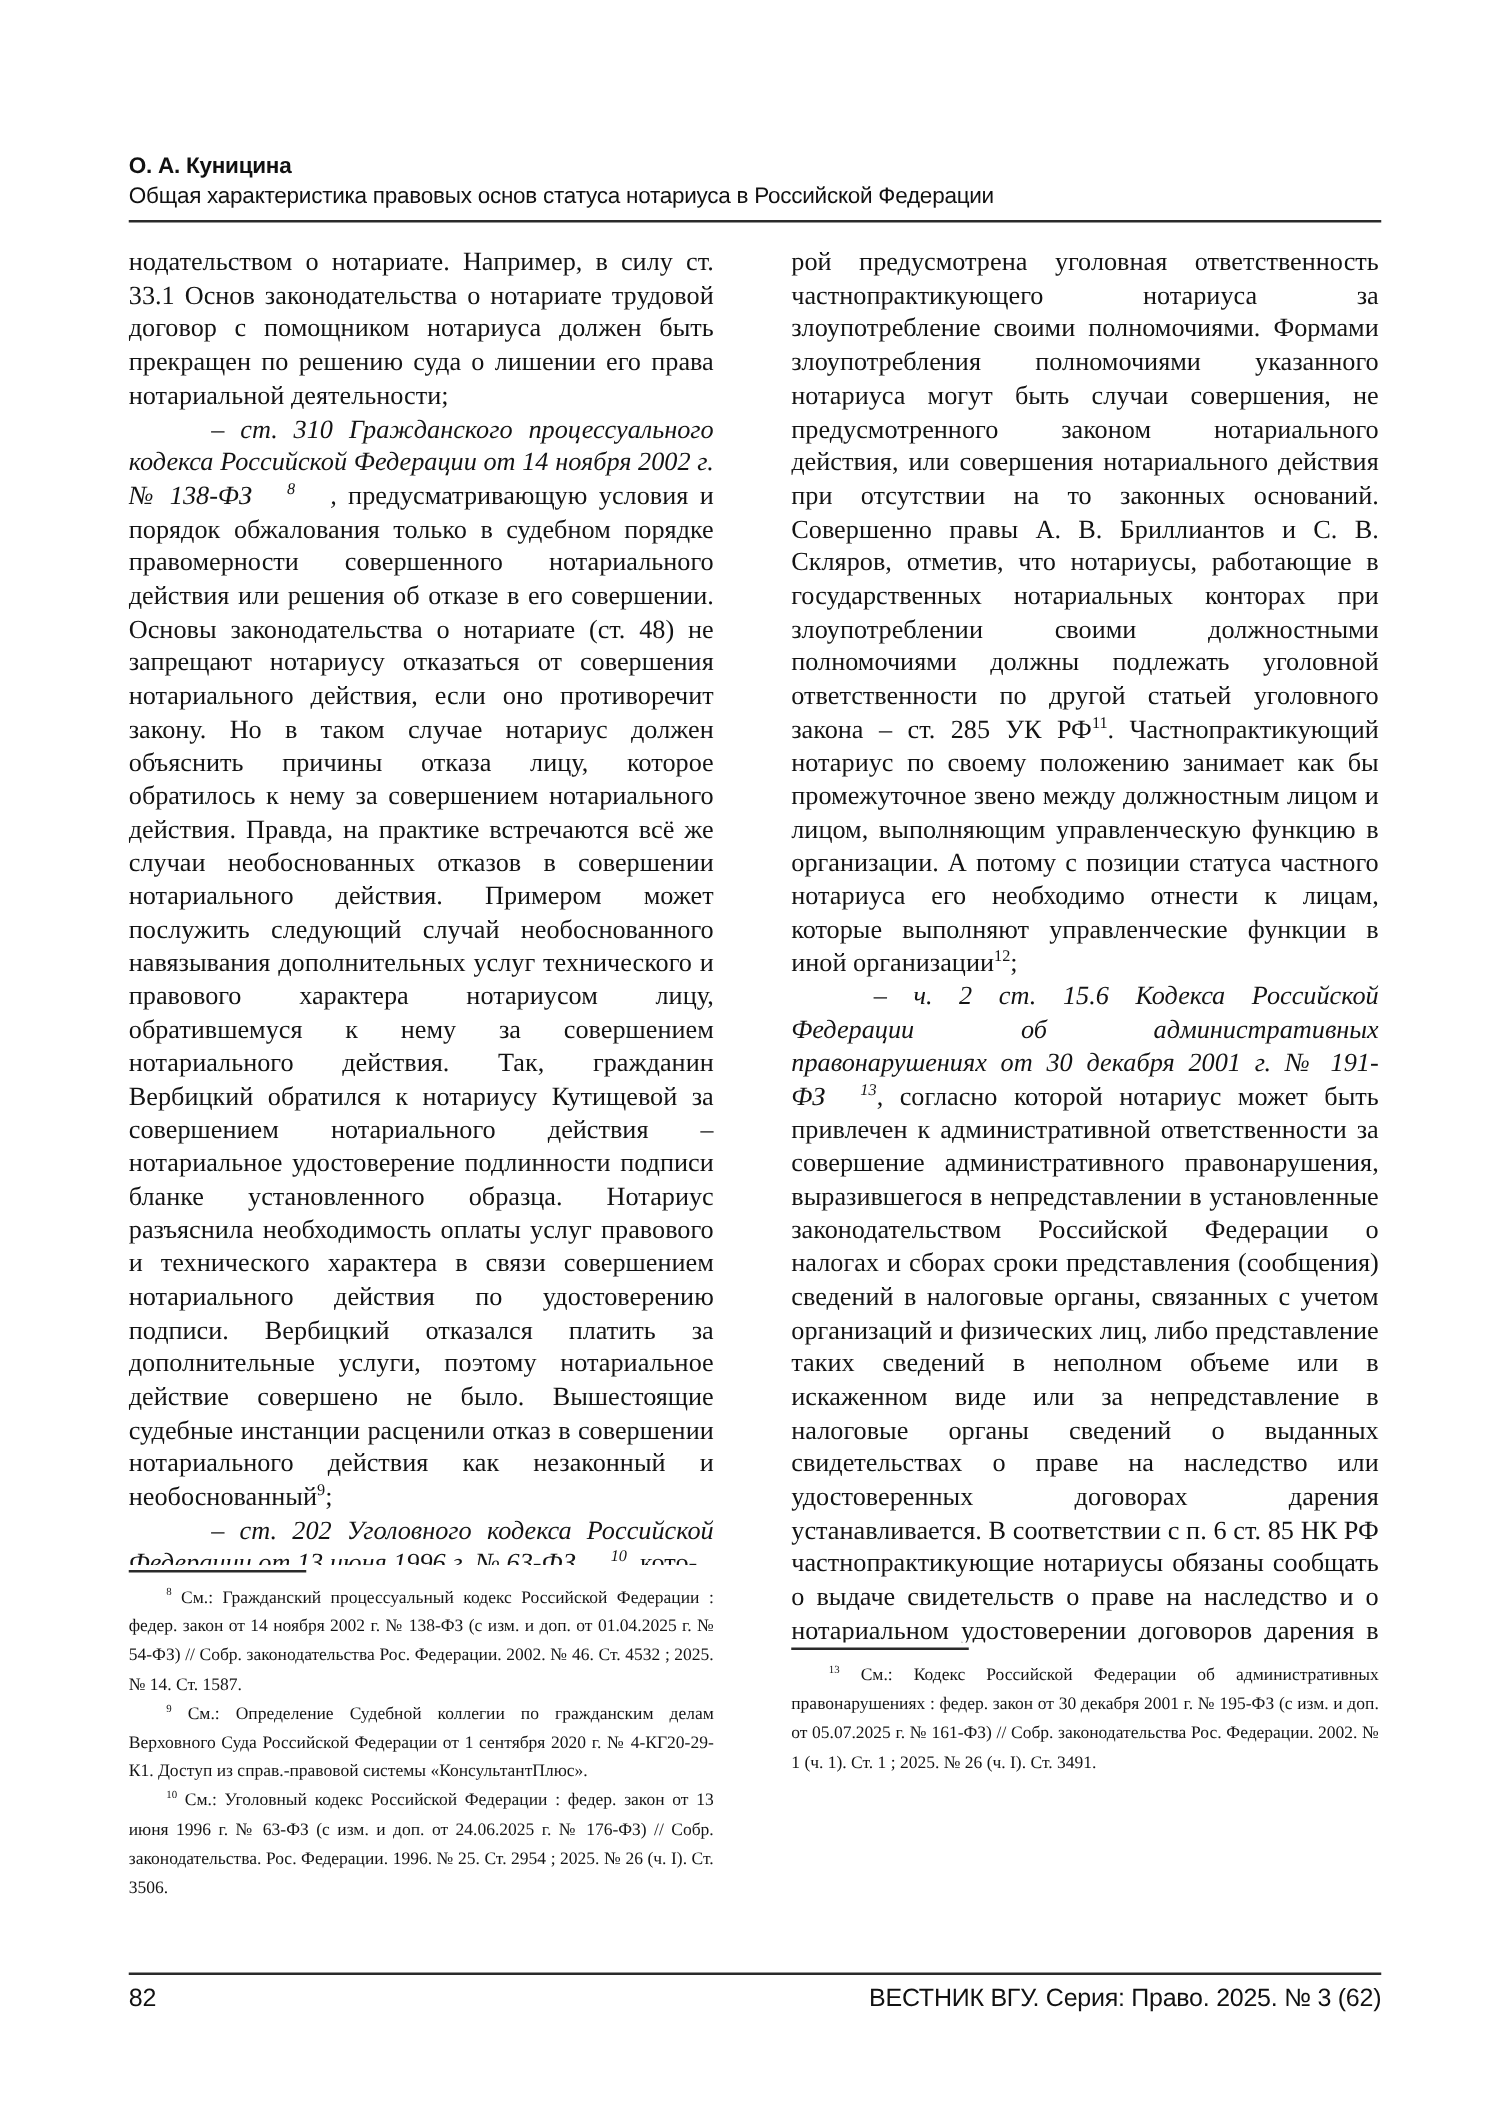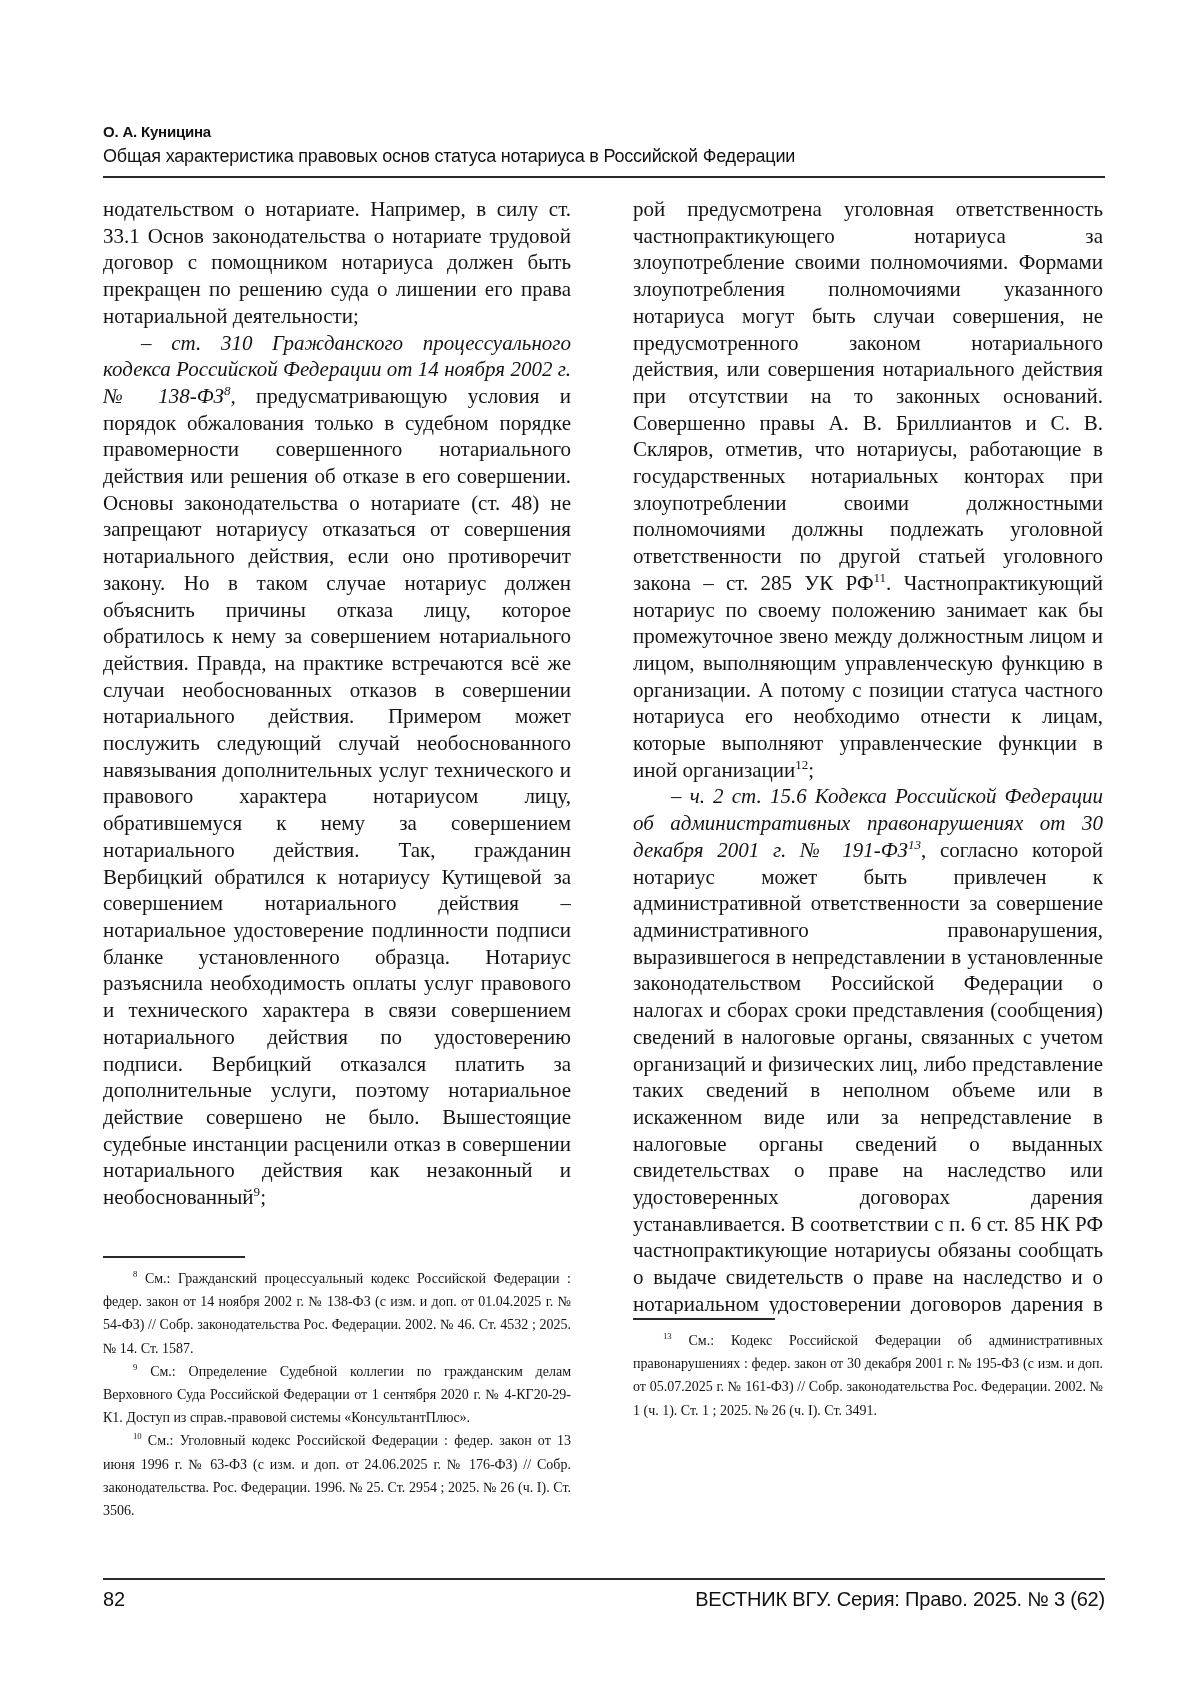--- a/index.html
+++ b/index.html
@@ -16,21 +16,21 @@
     left: 103px;
     top: 120px;
     width: 1002px;
     font-family: "Liberation Sans", sans-serif;
     color: #111;
     border-bottom: 2px solid #2a2a2a;
     padding-bottom: 7px;
   }
   .header .author {
     font-weight: bold;
-    font-size: 15px;
+    font-size: 18px;
     line-height: 24px;
     letter-spacing: -0.2px;
   }
   .header .title {
     font-weight: normal;
     font-size: 18px;
     line-height: 25px;
     letter-spacing: -0.2px;
   }
   .col {
@@ -40,21 +40,21 @@
     font-size: 21px;
     line-height: 26.7px;
     text-align: justify;
     color: #141414;
     overflow: hidden;
   }
   .col-left  { left: 103px; width: 468px; height: 1056px; }
   .col-right { left: 633px; width: 470px; height: 1118px; }
   .para { margin: 0; }
   .para.ind { text-indent: 38px; }
-  .it { font-style: italic; }
+  .it { font-style: italic; margin-left: 28px; }
   sup {
     font-size: 62%;
     line-height: 0;
     vertical-align: super;
   }
   .fnblock {
     position: absolute;
     font-family: "Liberation Serif", "DejaVu Serif", serif;
     color: #141414;
   }
@@ -99,20 +99,21 @@
 <div class="page">
 
   <div class="header">
     <div class="author">О. А. Куницина</div>
     <div class="title">Общая характеристика правовых основ статуса нотариуса в Российской Федерации</div>
   </div>
 
   <div class="col col-left">
       <p class="para"><span>нодательством о нотариате. Например, в силу ст. 33.1 Основ законодательства о нотариате трудовой договор с помощником нотариуса должен быть прекращен по решению суда о лишении его права нотариальной деятельности;</span></p>
       <p class="para ind"><span class="it">– ст. 310 Гражданского процессуального кодекса Российской Федерации от 14 ноября 2002 г. № 138-ФЗ</span><sup class="it">8</sup><span class="it">,</span><span> предусматривающую условия и порядок обжалования только в судебном порядке правомерности совершенного нотариального действия или решения об отказе в его совершении. Основы законодательства о нотариате (ст. 48) не запрещают нотариусу отказаться от совершения нотариального действия, если оно противоречит закону. Но в таком случае нотариус должен объяснить причины отказа лицу, которое обратилось к нему за совершением нотариального действия. Правда, на практике встречаются всё же случаи необоснованных отказов в совершении нотариального действия. Примером может послужить следующий случай необоснованного навязывания дополнительных услуг технического и правового характера нотариусом лицу, обратившемуся к нему за совершением нотариального действия. Так, гражданин Вербицкий обратился к нотариусу Кутищевой за совершением нотариального действия – нотариальное удостоверение подлинности подписи бланке установленного образца. Нотариус разъяснила необходимость оплаты услуг правового и технического характера в связи совершением нотариального действия по удостоверению подписи. Вербицкий отказался платить за дополнительные услуги, поэтому нотариальное действие совершено не было. Вышестоящие судебные инстанции расценили отказ в совершении нотариального действия как незаконный и необоснованный</span><sup>9</sup><span>;</span></p>
+      <p class="para ind"><span class="it">– ст. 202 Уголовного кодекса Российской Федерации от 13 июня 1996 г. № 63-ФЗ</span><sup class="it">10</sup><span>, кото-</span></p>
     </div>
 
   <div class="col col-right">
       <p class="para"><span>рой предусмотрена уголовная ответственность частнопрактикующего нотариуса за злоупотребление своими полномочиями. Формами злоупотребления полномочиями указанного нотариуса могут быть случаи совершения, не предусмотренного законом нотариального действия, или совершения нотариального действия при отсутствии на то законных оснований. Совершенно правы А. В. Бриллиантов и С. В. Скляров, отметив, что нотариусы, работающие в государственных нотариальных конторах при злоупотреблении своими должностными полномочиями должны подлежать уголовной ответственности по другой статьей уголовного закона – ст. 285 УК РФ</span><sup>11</sup><span>. Частнопрактикующий нотариус по своему положению занимает как бы промежуточное звено между должностным лицом и лицом, выполняющим управленческую функцию в организации. А потому с позиции статуса частного нотариуса его необходимо отнести к лицам, которые выполняют управленческие функции в иной организации</span><sup>12</sup><span>;</span></p>
       <p class="para ind"><span class="it">– ч. 2 ст. 15.6 Кодекса Российской Федерации об административных правонарушениях от 30 декабря 2001 г. № 191-ФЗ</span><sup class="it">13</sup><span>, согласно которой нотариус может быть привлечен к административной ответственности за совершение административного правонарушения, выразившегося в непредставлении в установленные законодательством Российской Федерации о налогах и сборах сроки представления (сообщения) сведений в налоговые органы, связанных с учетом организаций и физических лиц, либо представление таких сведений в неполном объеме или в искаженном виде или за непредставление в налоговые органы сведений о выданных свидетельствах о праве на наследство или удостоверенных договорах дарения устанавливается. В соответствии с п. 6 ст. 85 НК РФ частнопрактикующие нотариусы обязаны сообщать о выдаче свидетельств о праве на наследство и о нотариальном удостоверении договоров дарения в налоговые органы соответственно по месту своего нахождения, месту жительства не</span></p>
     </div>
 
   <div class="fnblock fnblock-left">
     <div class="fn-sep"></div>
     <div>

